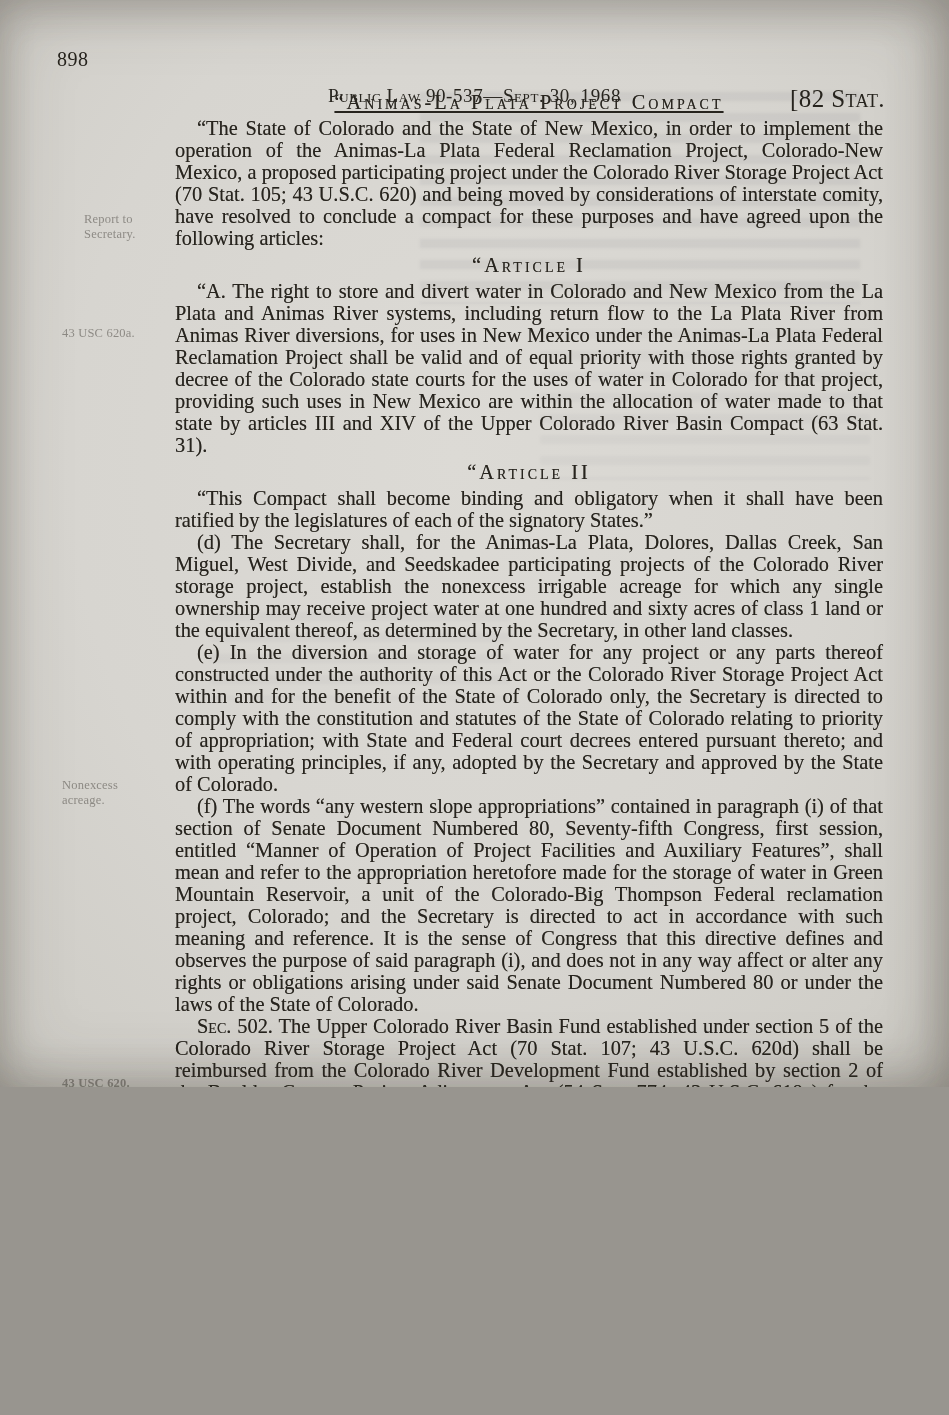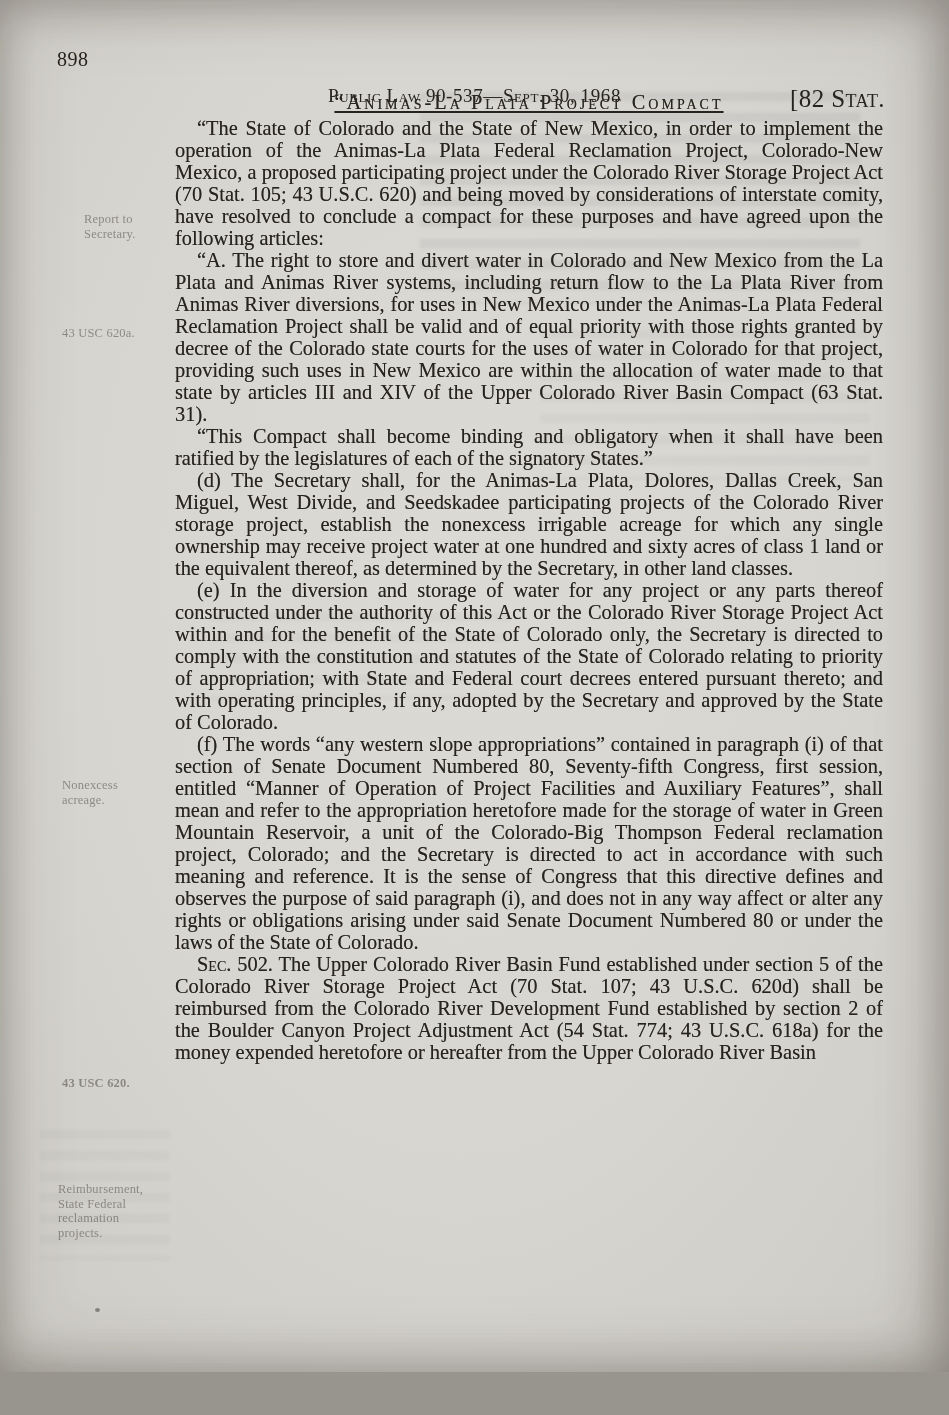--- a/index.html
+++ b/index.html
@@ -1,18 +1,18 @@
 <!DOCTYPE html>
 <html><head>
 <meta charset="utf-8">
 <style>
   html,body{margin:0;padding:0;background:#98958f;}
   .scan-page{
     position:relative;
-    width:949px;height:1372px;
+    width:949px;height:1087px;
     margin:0 auto;
     overflow:hidden;
     background:
       radial-gradient(ellipse at 48% 42%, #dcdad5 0%, #d7d5d0 55%, #cfcdc7 88%, #c6c4bd 100%);
     font-family:"Liberation Serif","DejaVu Serif",serif;
     color:#27241e;
   }
   .vignette{
     position:absolute;inset:0;pointer-events:none;
     box-shadow:
@@ -91,21 +91,23 @@
 acreage.</div>
   <div class="margin-note" style="top:1076px;left:62px;font-weight:bold;">43 USC 620.</div>
   <div class="margin-note" style="top:1182px;left:58px;">Reimbursement,
 State Federal
 reclamation
 projects.</div>
 
   <div class="body-col">
     <p class="heading">“Animas-La Plata Project Compact</p>
     <p class="para">“The State of Colorado and the State of New Mexico, in order to implement the operation of the Animas-La Plata Federal Reclamation Project, Colorado-New Mexico, a proposed participating project under the Colorado River Storage Project Act (70 Stat. 105; 43 U.S.C. 620) and being moved by considerations of interstate comity, have resolved to conclude a compact for these purposes and have agreed upon the following articles:</p>
+    <p class="heading">“Article I</p>
     <p class="para">“A. The right to store and divert water in Colorado and New Mexico from the La Plata and Animas River systems, including return flow to the La Plata River from Animas River diversions, for uses in New Mexico under the Animas-La Plata Federal Reclamation Project shall be valid and of equal priority with those rights granted by decree of the Colorado state courts for the uses of water in Colorado for that project, providing such uses in New Mexico are within the allocation of water made to that state by articles III and XIV of the Upper Colorado River Basin Compact (63 Stat. 31).</p>
+    <p class="heading">“Article II</p>
     <p class="para">“This Compact shall become binding and obligatory when it shall have been ratified by the legislatures of each of the signatory States.”</p>
     <p class="para">(d) The Secretary shall, for the Animas-La Plata, Dolores, Dallas Creek, San Miguel, West Divide, and Seedskadee participating projects of the Colorado River storage project, establish the nonexcess irrigable acreage for which any single ownership may receive project water at one hundred and sixty acres of class 1 land or the equivalent thereof, as determined by the Secretary, in other land classes.</p>
     <p class="para">(e) In the diversion and storage of water for any project or any parts thereof constructed under the authority of this Act or the Colorado River Storage Project Act within and for the benefit of the State of Colorado only, the Secretary is directed to comply with the constitution and statutes of the State of Colorado relating to priority of appropriation; with State and Federal court decrees entered pursuant thereto; and with operating principles, if any, adopted by the Secretary and approved by the State of Colorado.</p>
     <p class="para">(f) The words “any western slope appropriations” contained in paragraph (i) of that section of Senate Document Numbered 80, Seventy-fifth Congress, first session, entitled “Manner of Operation of Project Facilities and Auxiliary Features”, shall mean and refer to the appropriation heretofore made for the storage of water in Green Mountain Reservoir, a unit of the Colorado-Big Thompson Federal reclamation project, Colorado; and the Secretary is directed to act in accordance with such meaning and reference. It is the sense of Congress that this directive defines and observes the purpose of said paragraph (i), and does not in any way affect or alter any rights or obligations arising under said Senate Document Numbered 80 or under the laws of the State of Colorado.</p>
     <p class="para"><span class="sc">Sec. 502.</span><span> The Upper Colorado River Basin Fund established under section 5 of the Colorado River Storage Project Act (70 Stat. 107; 43 U.S.C. 620d) shall be reimbursed from the Colorado River Development Fund established by section 2 of the Boulder Canyon Project Adjustment Act (54 Stat. 774; 43 U.S.C. 618a) for the money expended heretofore or hereafter from the Upper Colorado River Basin</span></p>
   </div>
 
   <div class="speck" style="left:95px;top:1308px;"></div>
 
   <div class="vignette"></div>

